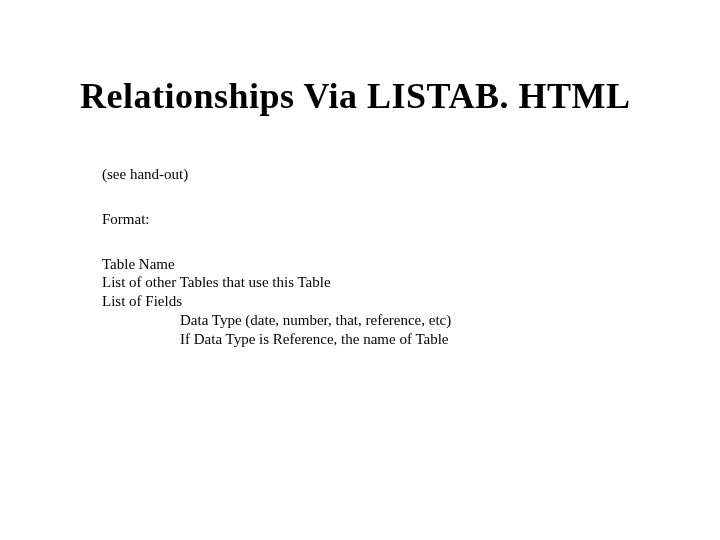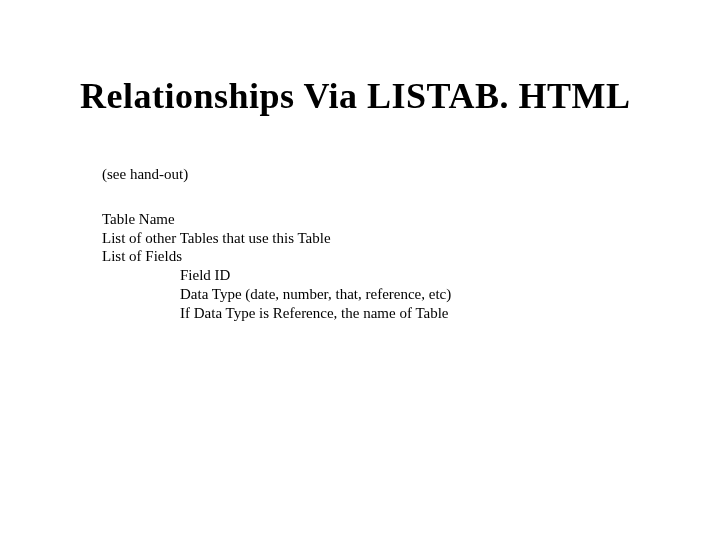--- a/index.html
+++ b/index.html
@@ -36,21 +36,21 @@
       padding-left: 78px;
     }
   </style>
 </head>
 <body>
 
 <div class="title">Relationships Via LISTAB. HTML</div>
 
 <div class="body-text">
   <div class="para">(see hand-out)</div>
+  <div class="para">Format:</div>
   <div class="para-last">
     <div>Table Name</div>
     <div>List of other Tables that use this Table</div>
     <div>List of Fields</div>
-    <div class="indent">Field ID</div>
     <div class="indent">Data Type (date, number, that, reference, etc)</div>
     <div class="indent">If Data Type is Reference, the name of Table</div>
   </div>
 </div>
 
 </body></html>

